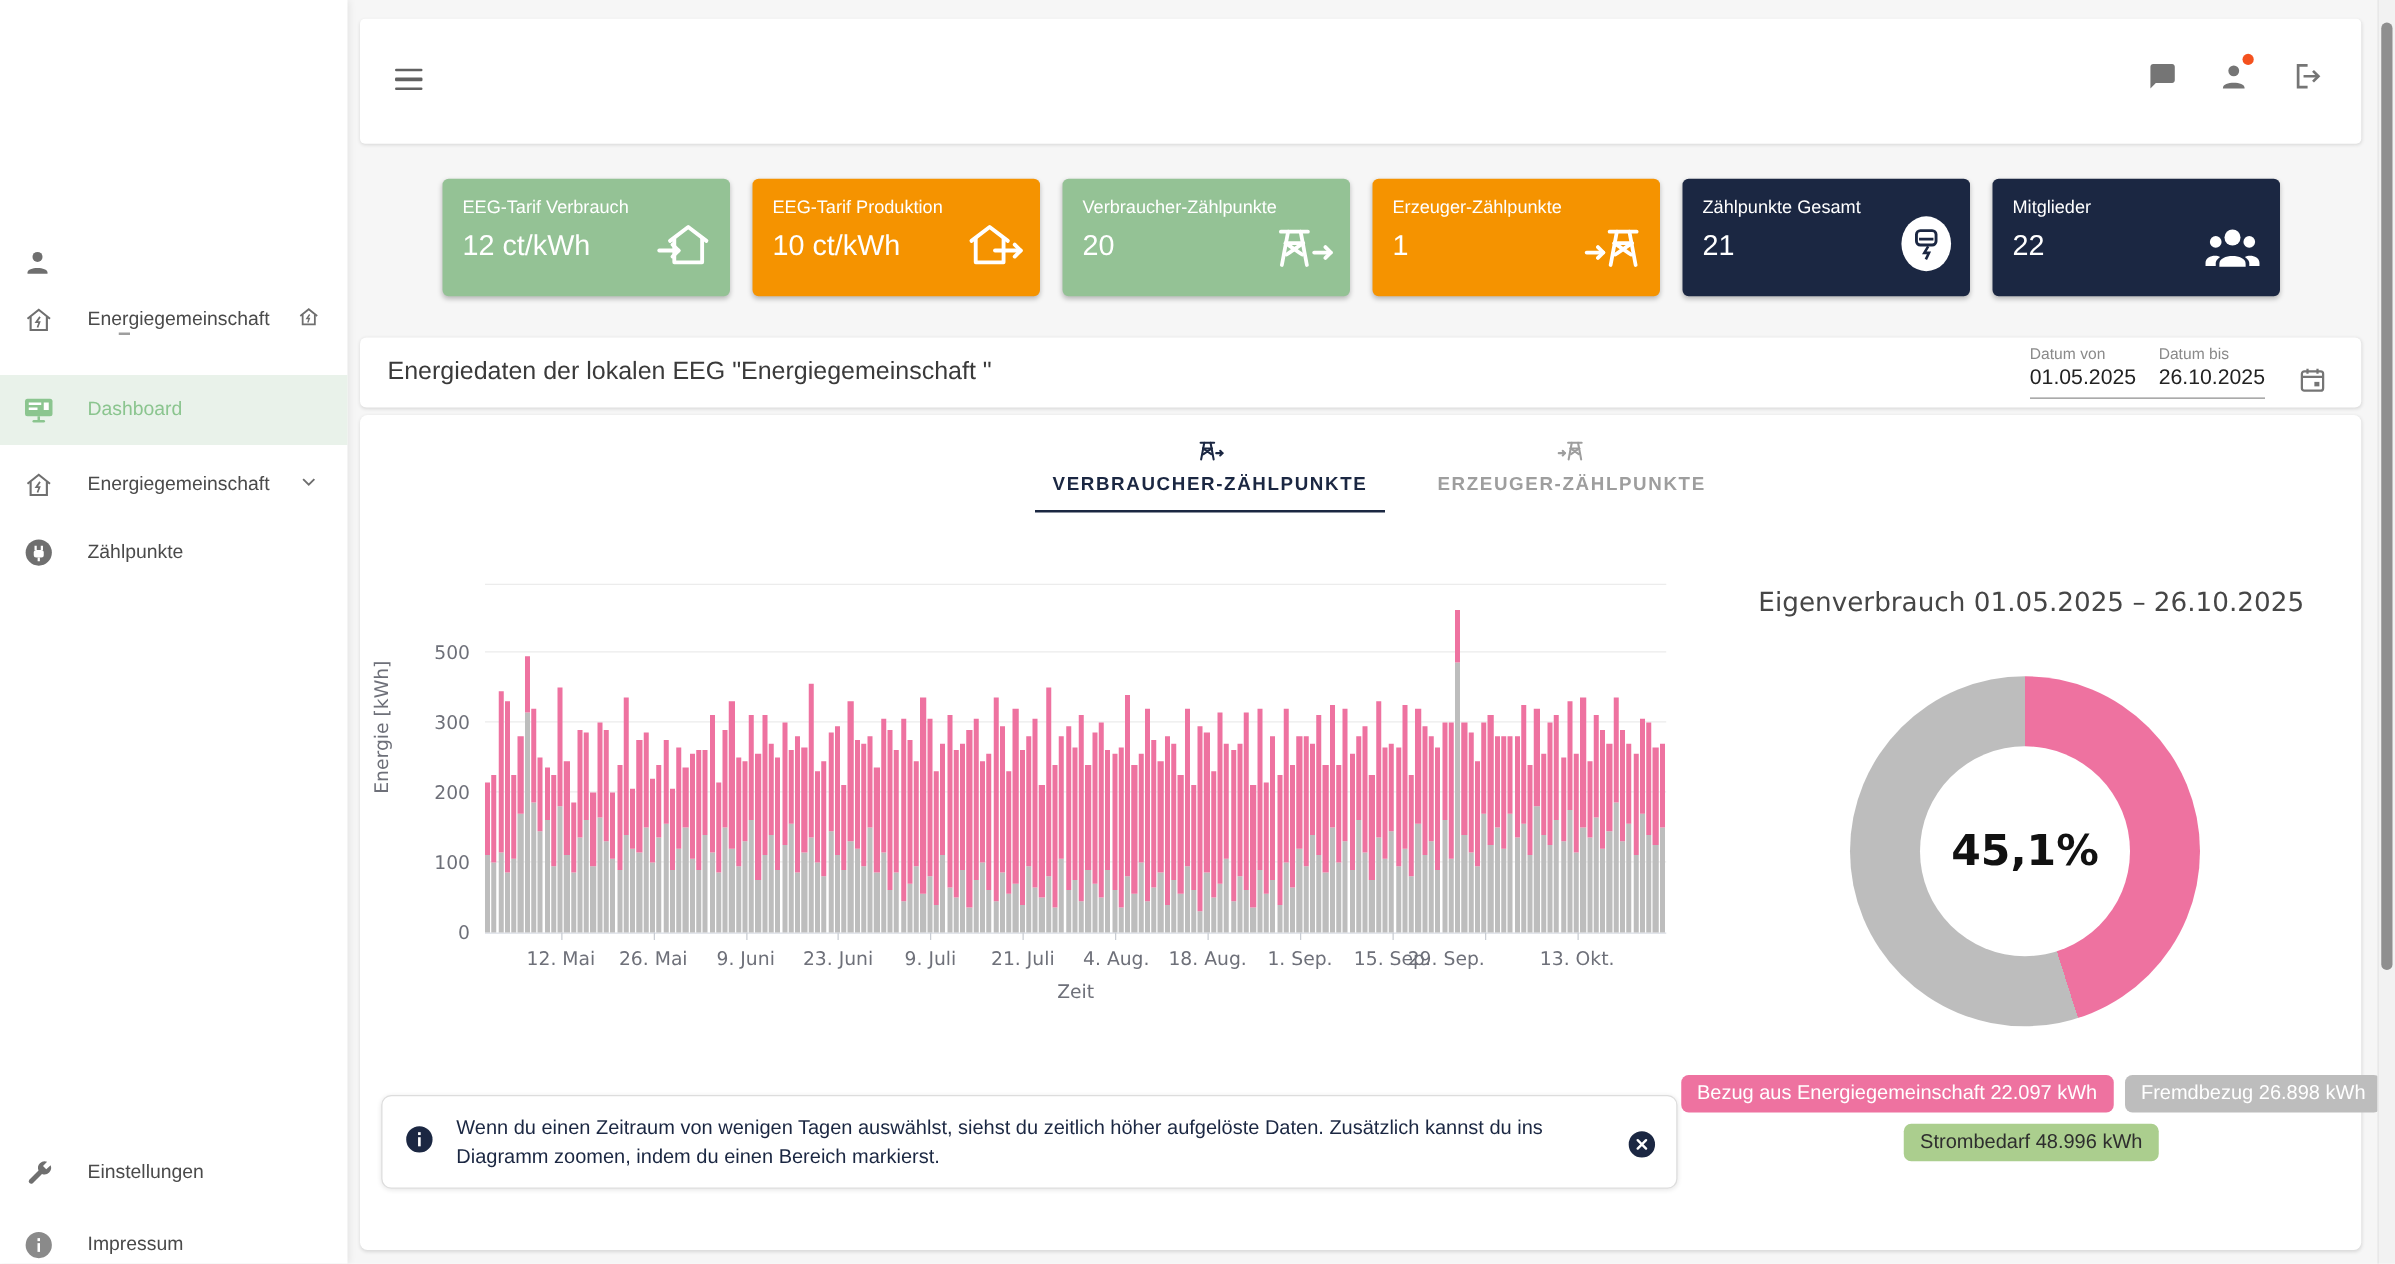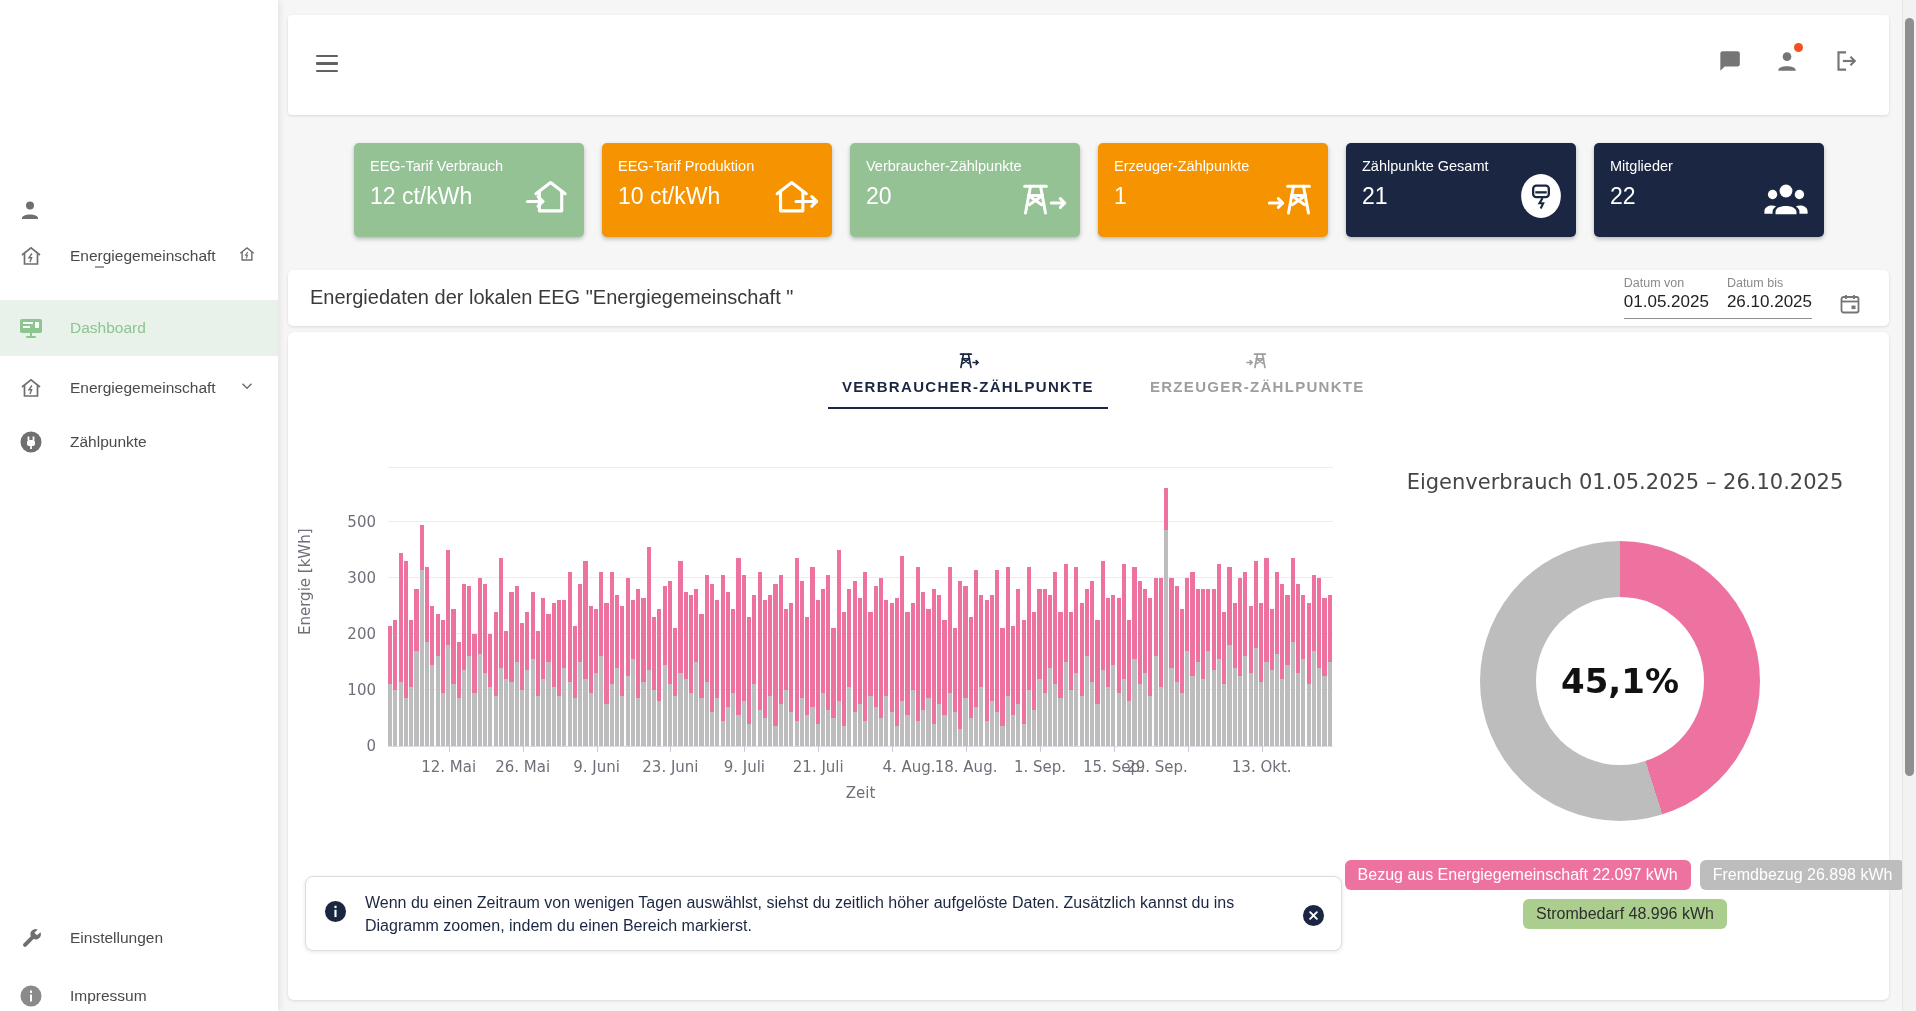--- a/index.html
+++ b/index.html
@@ -743,21 +743,21 @@
       <div class="xtick" style="left: 799.818px;"></div>
       <div class="xtick" style="left: 873.729px;"></div>
     </div>
   <div class="x-labels chart-font">
       <span style="left: 15.7123px;">12. Mai</span>
       <span style="left: 89.6229px;">26. Mai</span>
       <span style="left: 163.534px;">9. Juni</span>
       <span style="left: 237.444px;">23. Juni</span>
       <span style="left: 311.355px;">9. Juli</span>
       <span style="left: 385.265px;">21. Juli</span>
-      <span style="left: 476px;">4. Aug.</span>
+      <span style="left: 460px;">4. Aug.</span>
       <span style="left: 533.087px;">18. Aug.</span>
       <span style="left: 606.997px;">1. Sep.</span>
       <span style="left: 680.908px;">15. Sep.</span>
       <span style="left: 724px;">29. Sep.</span>
       <span style="left: 828.729px;">13. Okt.</span>
     </div>
   <div class="xaxis-title chart-font">Zeit</div>
 
   <div class="info-banner">
     <span style="margin-left:18px;">

